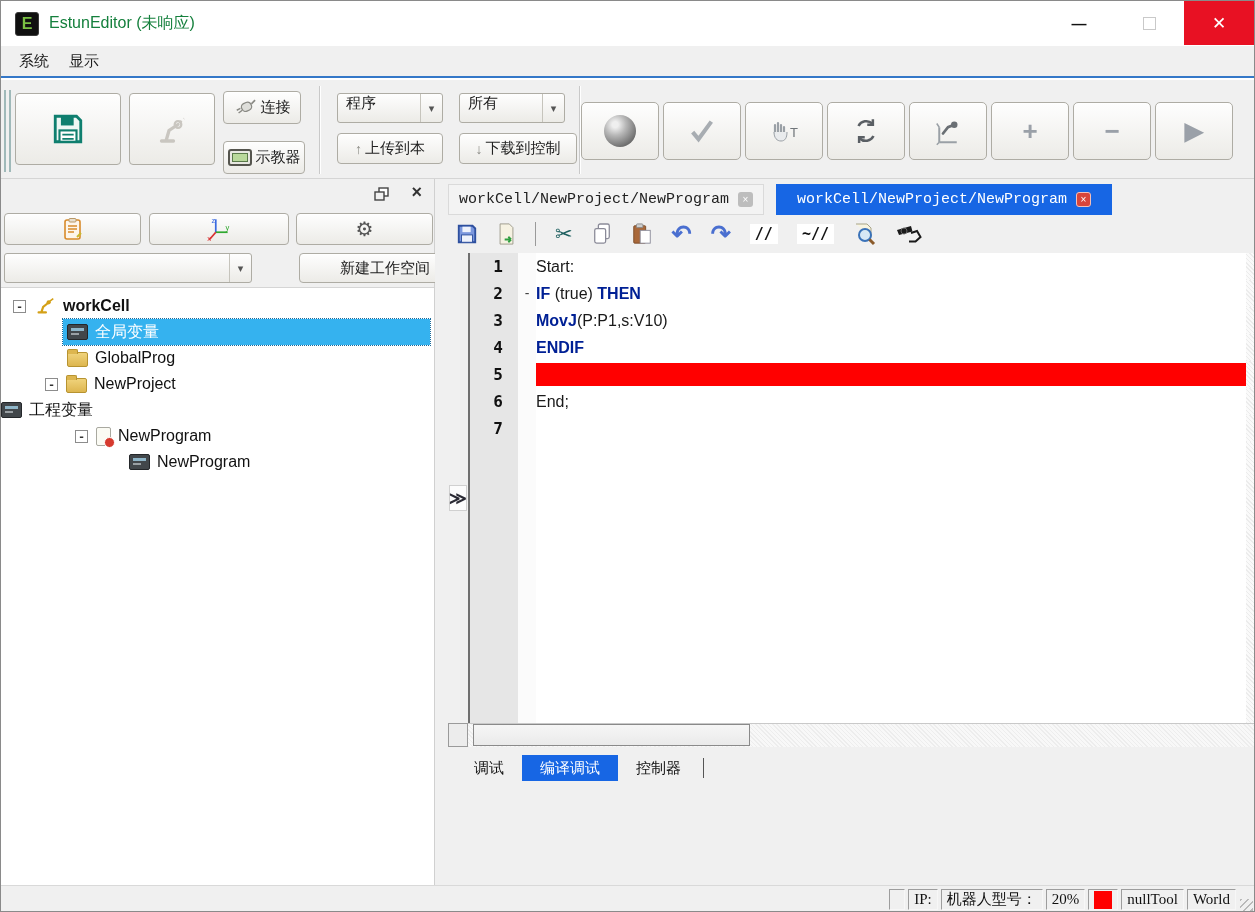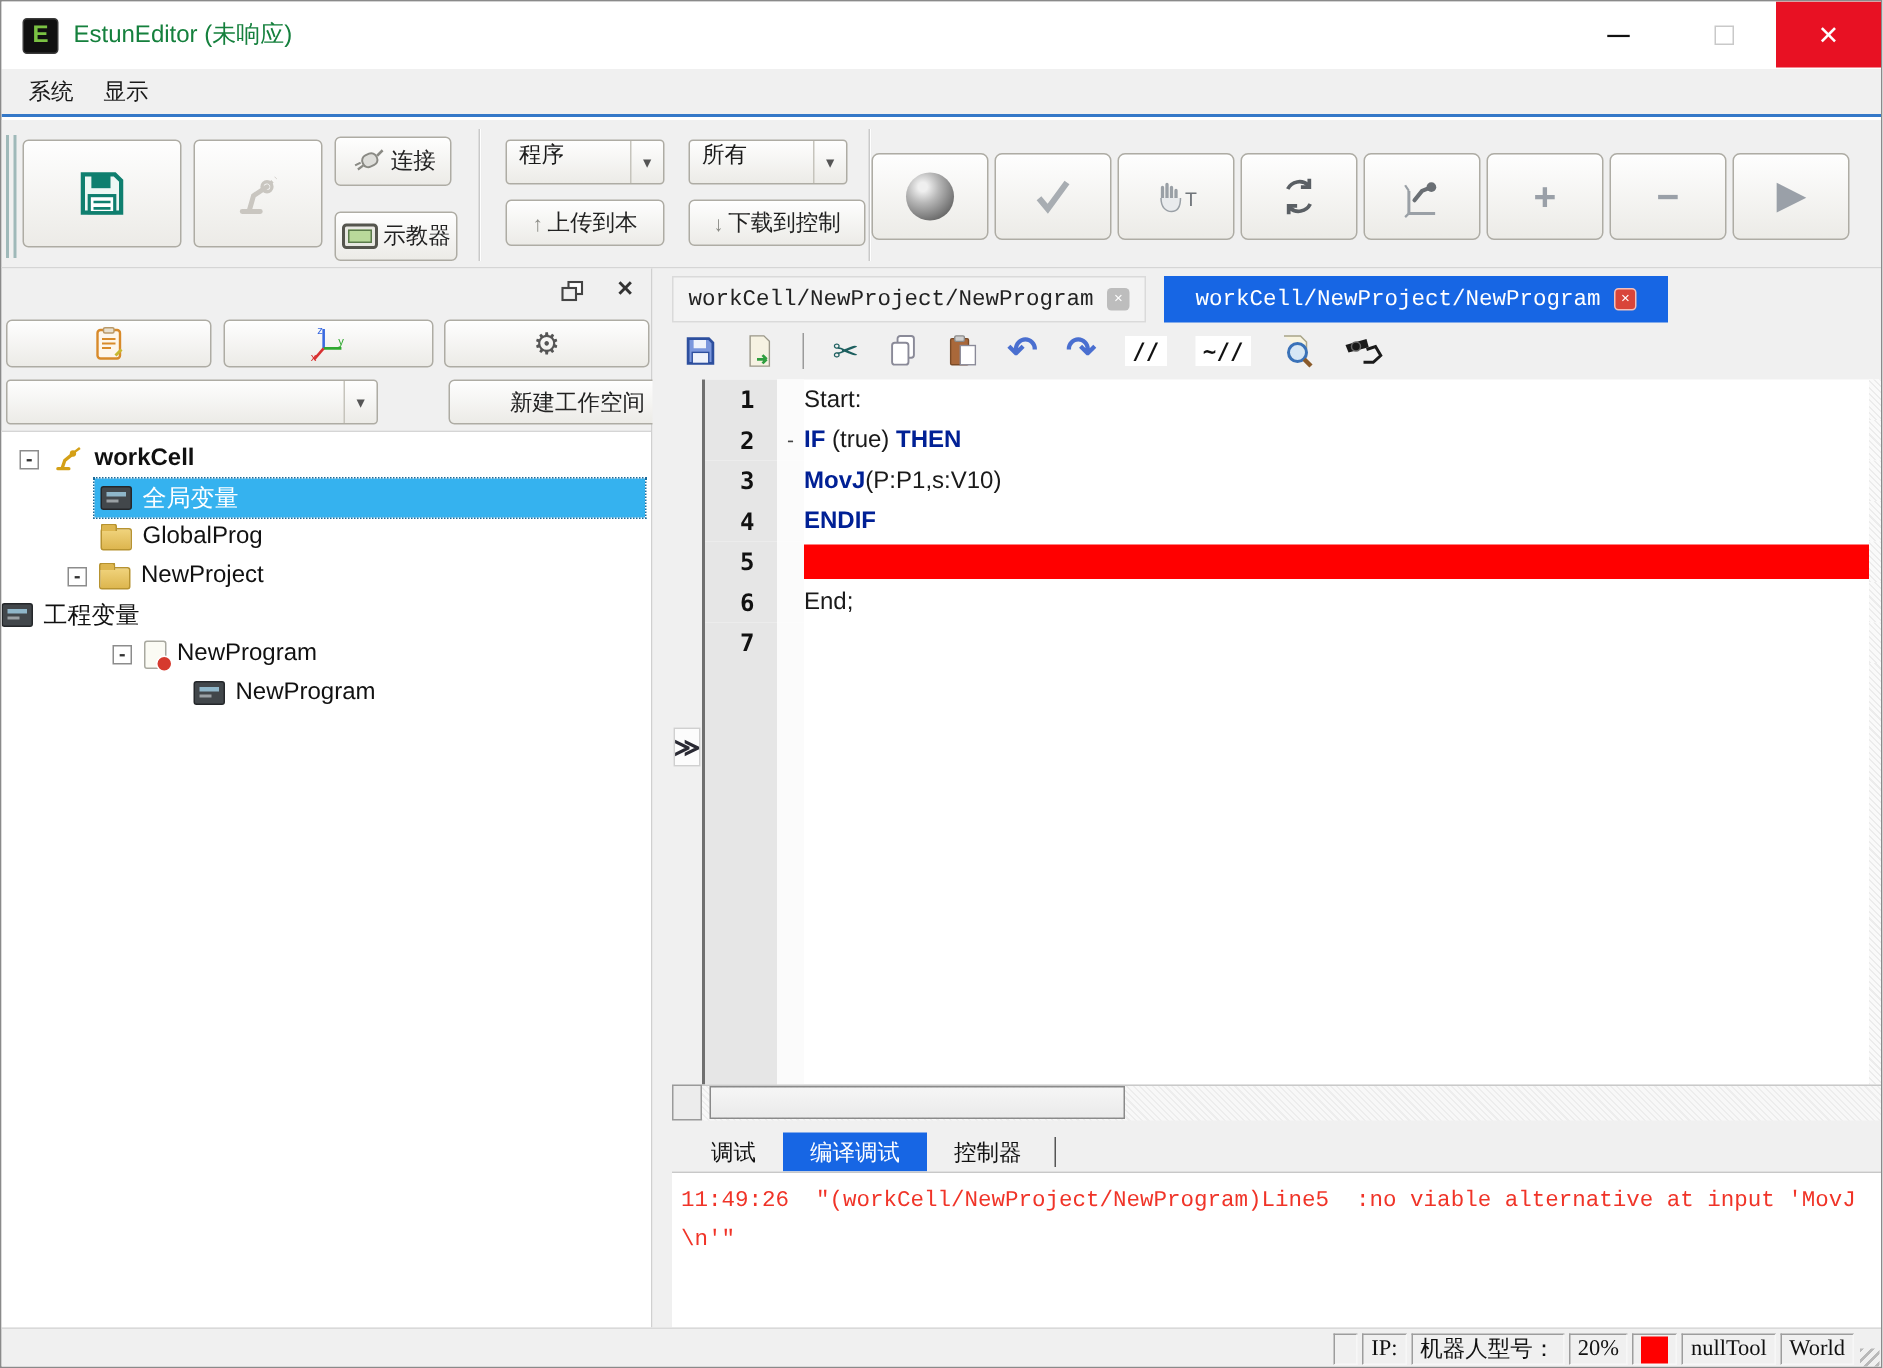--- a/index.html
+++ b/index.html
@@ -490,23 +490,20 @@
       </div>
     </div>
 
     <div class="outtabs">
       <div class="otab">调试</div>
       <div class="otab active">编译调试</div>
       <div class="otab">控制器</div>
       <div class="otab-end"></div>
     </div>
 
-    <div class="output">
-      <div class="outmsg">11:49:26  "(workCell/NewProject/NewProgram)Line5  :no viable alternative at input 'MovJ\n'"</div>
-    </div>
   </div>
 
   <div class="statusbar">
     <div class="scell empty"></div>
     <div class="scell">IP:</div>
     <div class="scell">机器人型号：</div>
     <div class="scell">20%</div>
     <div class="scell">
         <span class="redsq"></span>
       </div>

